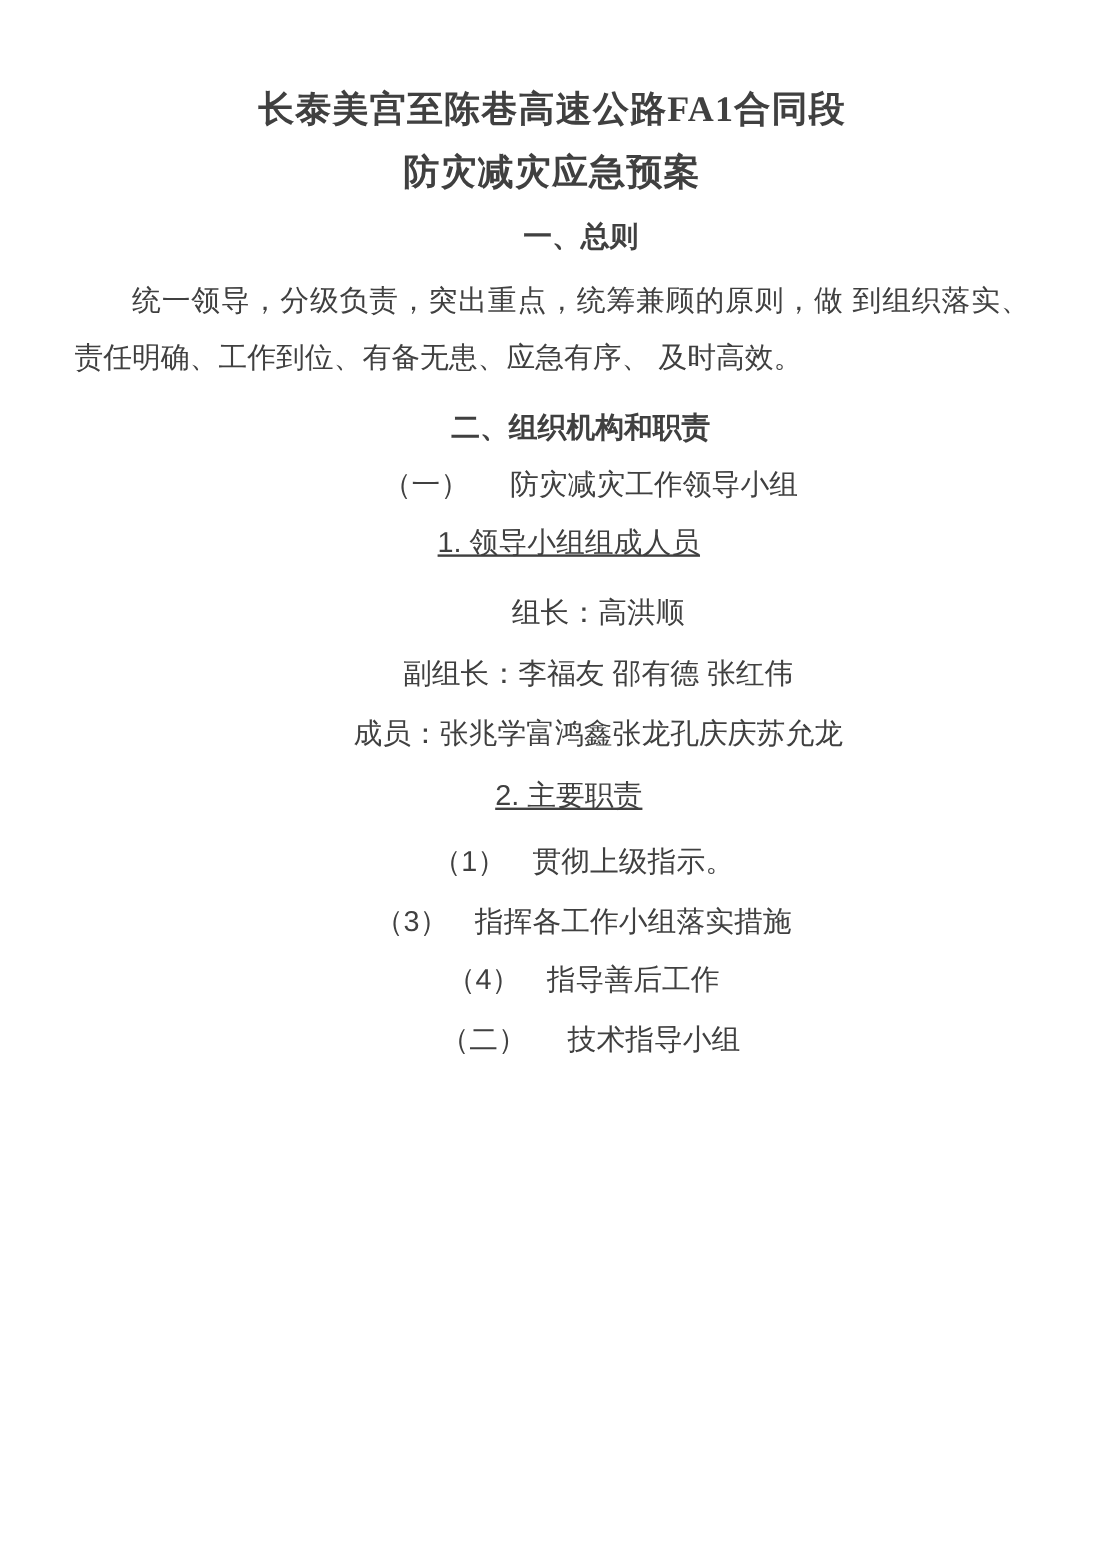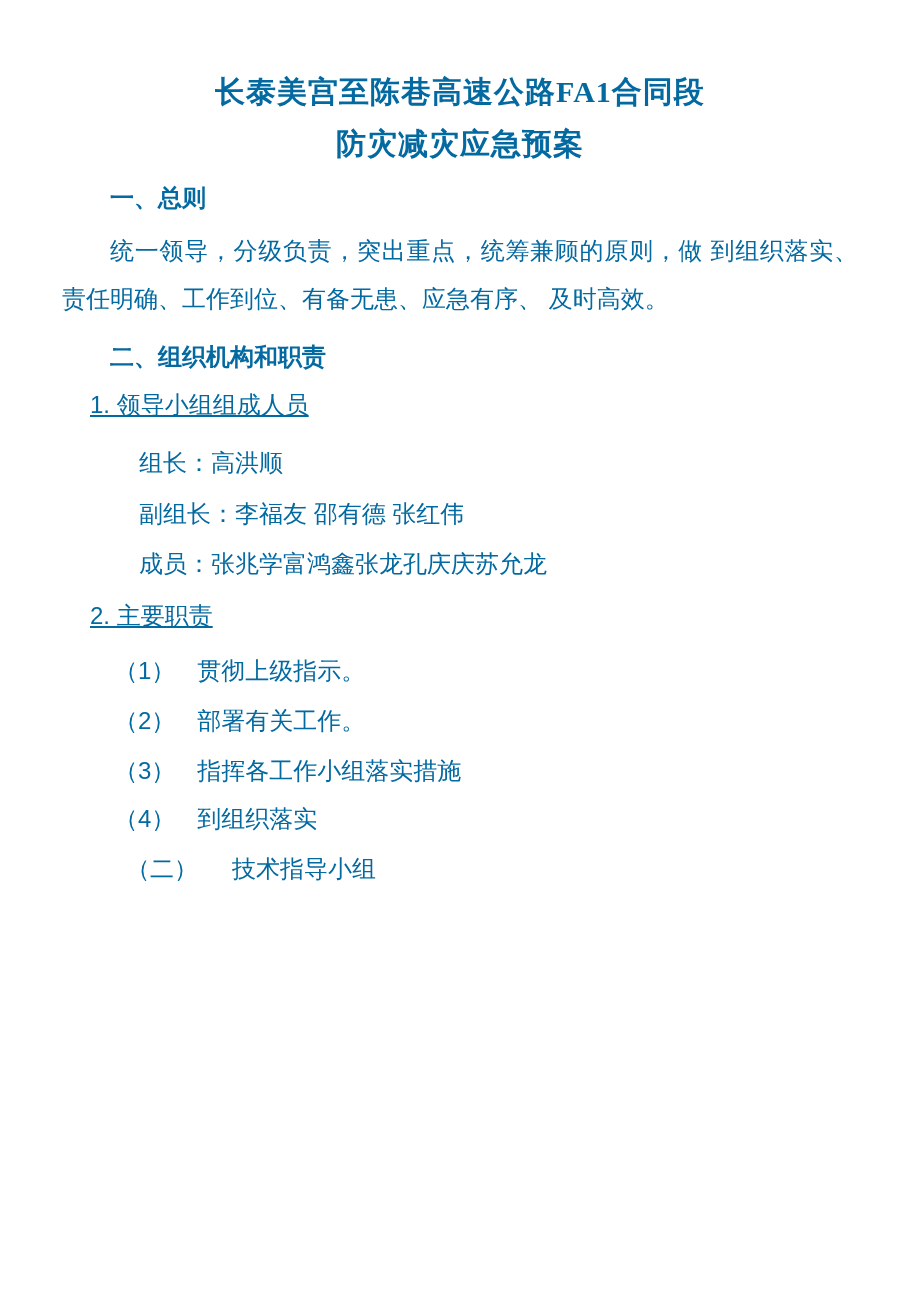--- a/index.html
+++ b/index.html
@@ -1,37 +1,37 @@
 <!DOCTYPE html>
 <html><head>
 <meta charset="utf-8">
 <style>
   html, body { margin: 0; padding: 0; background: #ffffff; }
   .page {
     position: relative;
     width: 920px;
     height: 1301px;
     background: #ffffff;
-    color: #0369a1;
+    color: #404040;
     font-family: "Liberation Sans", "DejaVu Sans", sans-serif;
     font-size: 24px;
     box-sizing: border-box;
     padding: 72px 62px 0 62px;
     overflow: hidden;
   }
   .doc-title {
     font-family: "Liberation Serif", "DejaVu Serif", serif;
     font-weight: 700;
     font-size: 30px;
     line-height: 40px;
     text-align: center;
     letter-spacing: 1px;
   }
   .doc-title2 { margin-top: 12px; }
-  p { margin: 0; }
+  p { margin: 0; text-align: center; }
   .para {
     line-height: 48px;
     text-align: justify;
     text-justify: inter-ideograph;
   }
   .indent { text-indent: 2em; }
   .intro { margin-top: 54px; }
   .heading {
     line-height: 48px;
     font-weight: 700;
@@ -66,44 +66,44 @@
 
   <div class="doc-title doc-title2">防灾减灾应急预案</div>
 
 
   <p class="heading h-general">一、总则</p>
 
   <p class="para indent body-general">统一领导，分级负责，突出重点，统筹兼顾的原则，做 到组织落实、责任明确、工作到位、有备无患、应急有序、 及时高效。</p>
 
   <p class="heading h-org">二、组织机构和职责</p>
 
+  <p class="line sub-heading g1">
+    <span class="sub-num">（一）</span><span>防灾减灾工作领导小组</span>
+  </p>
 
   <p class="line num-heading">1. 领导小组组成人员</p>
 
   <p class="line member leader">组长：高洪顺</p>
 
   <p class="line member deputy">副组长：李福友 邵有德 张红伟</p>
 
   <p class="line member members">成员：张兆学富鸿鑫张龙孔庆庆苏允龙</p>
 
   <p class="line num-heading duties-heading">2. 主要职责</p>
 
   <p class="line duty duty-1">
     <span class="duty-num">（1）</span><span>贯彻上级指示。</span>
   </p>
 
-  <p class="line duty duty-2">
-    <span class="duty-num">（2）</span><span>部署有关工作。</span>
-  </p>
 
   <p class="line duty duty-3">
     <span class="duty-num">（3）</span><span>指挥各工作小组落实措施</span>
   </p>
 
   <p class="line duty duty-4">
-    <span class="duty-num">（4）</span><span>到组织落实</span>
+    <span class="duty-num">（4）</span><span>指导善后工作</span>
   </p>
 
   <p class="line sub-heading g2">
     <span class="sub-num">（二）</span><span>技术指导小组</span>
   </p>
 
 </div>
 
 </body></html>

